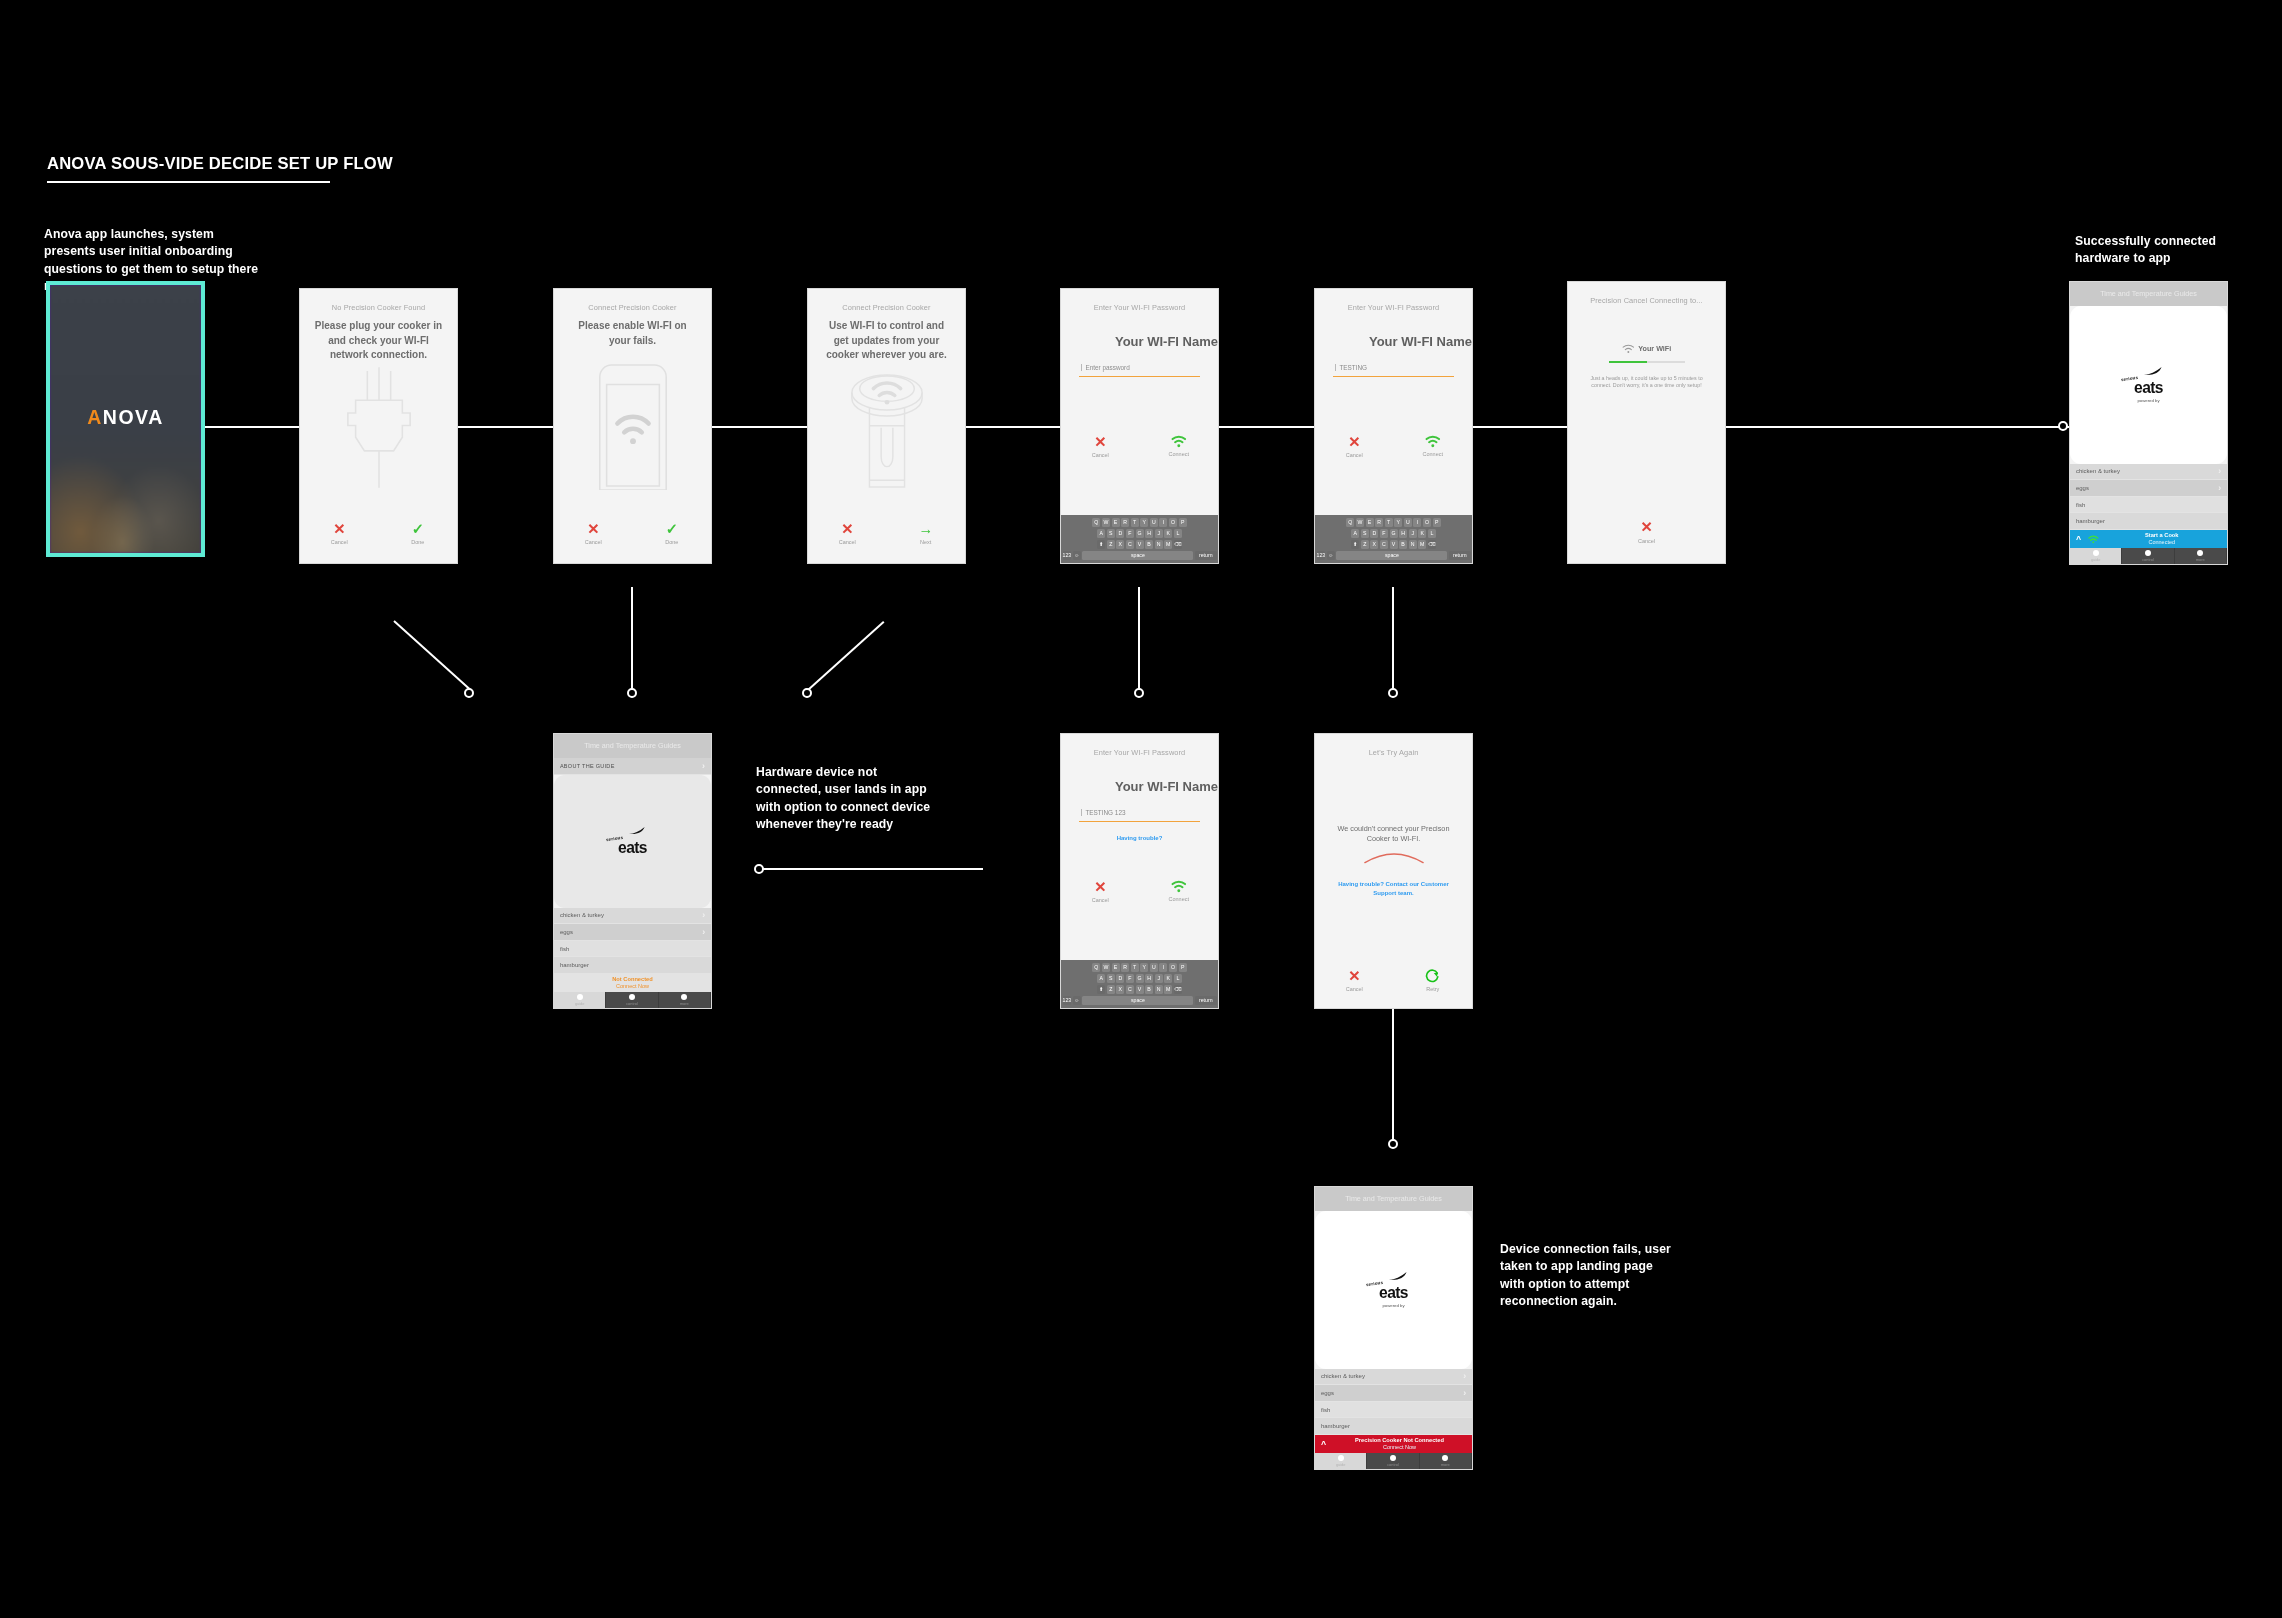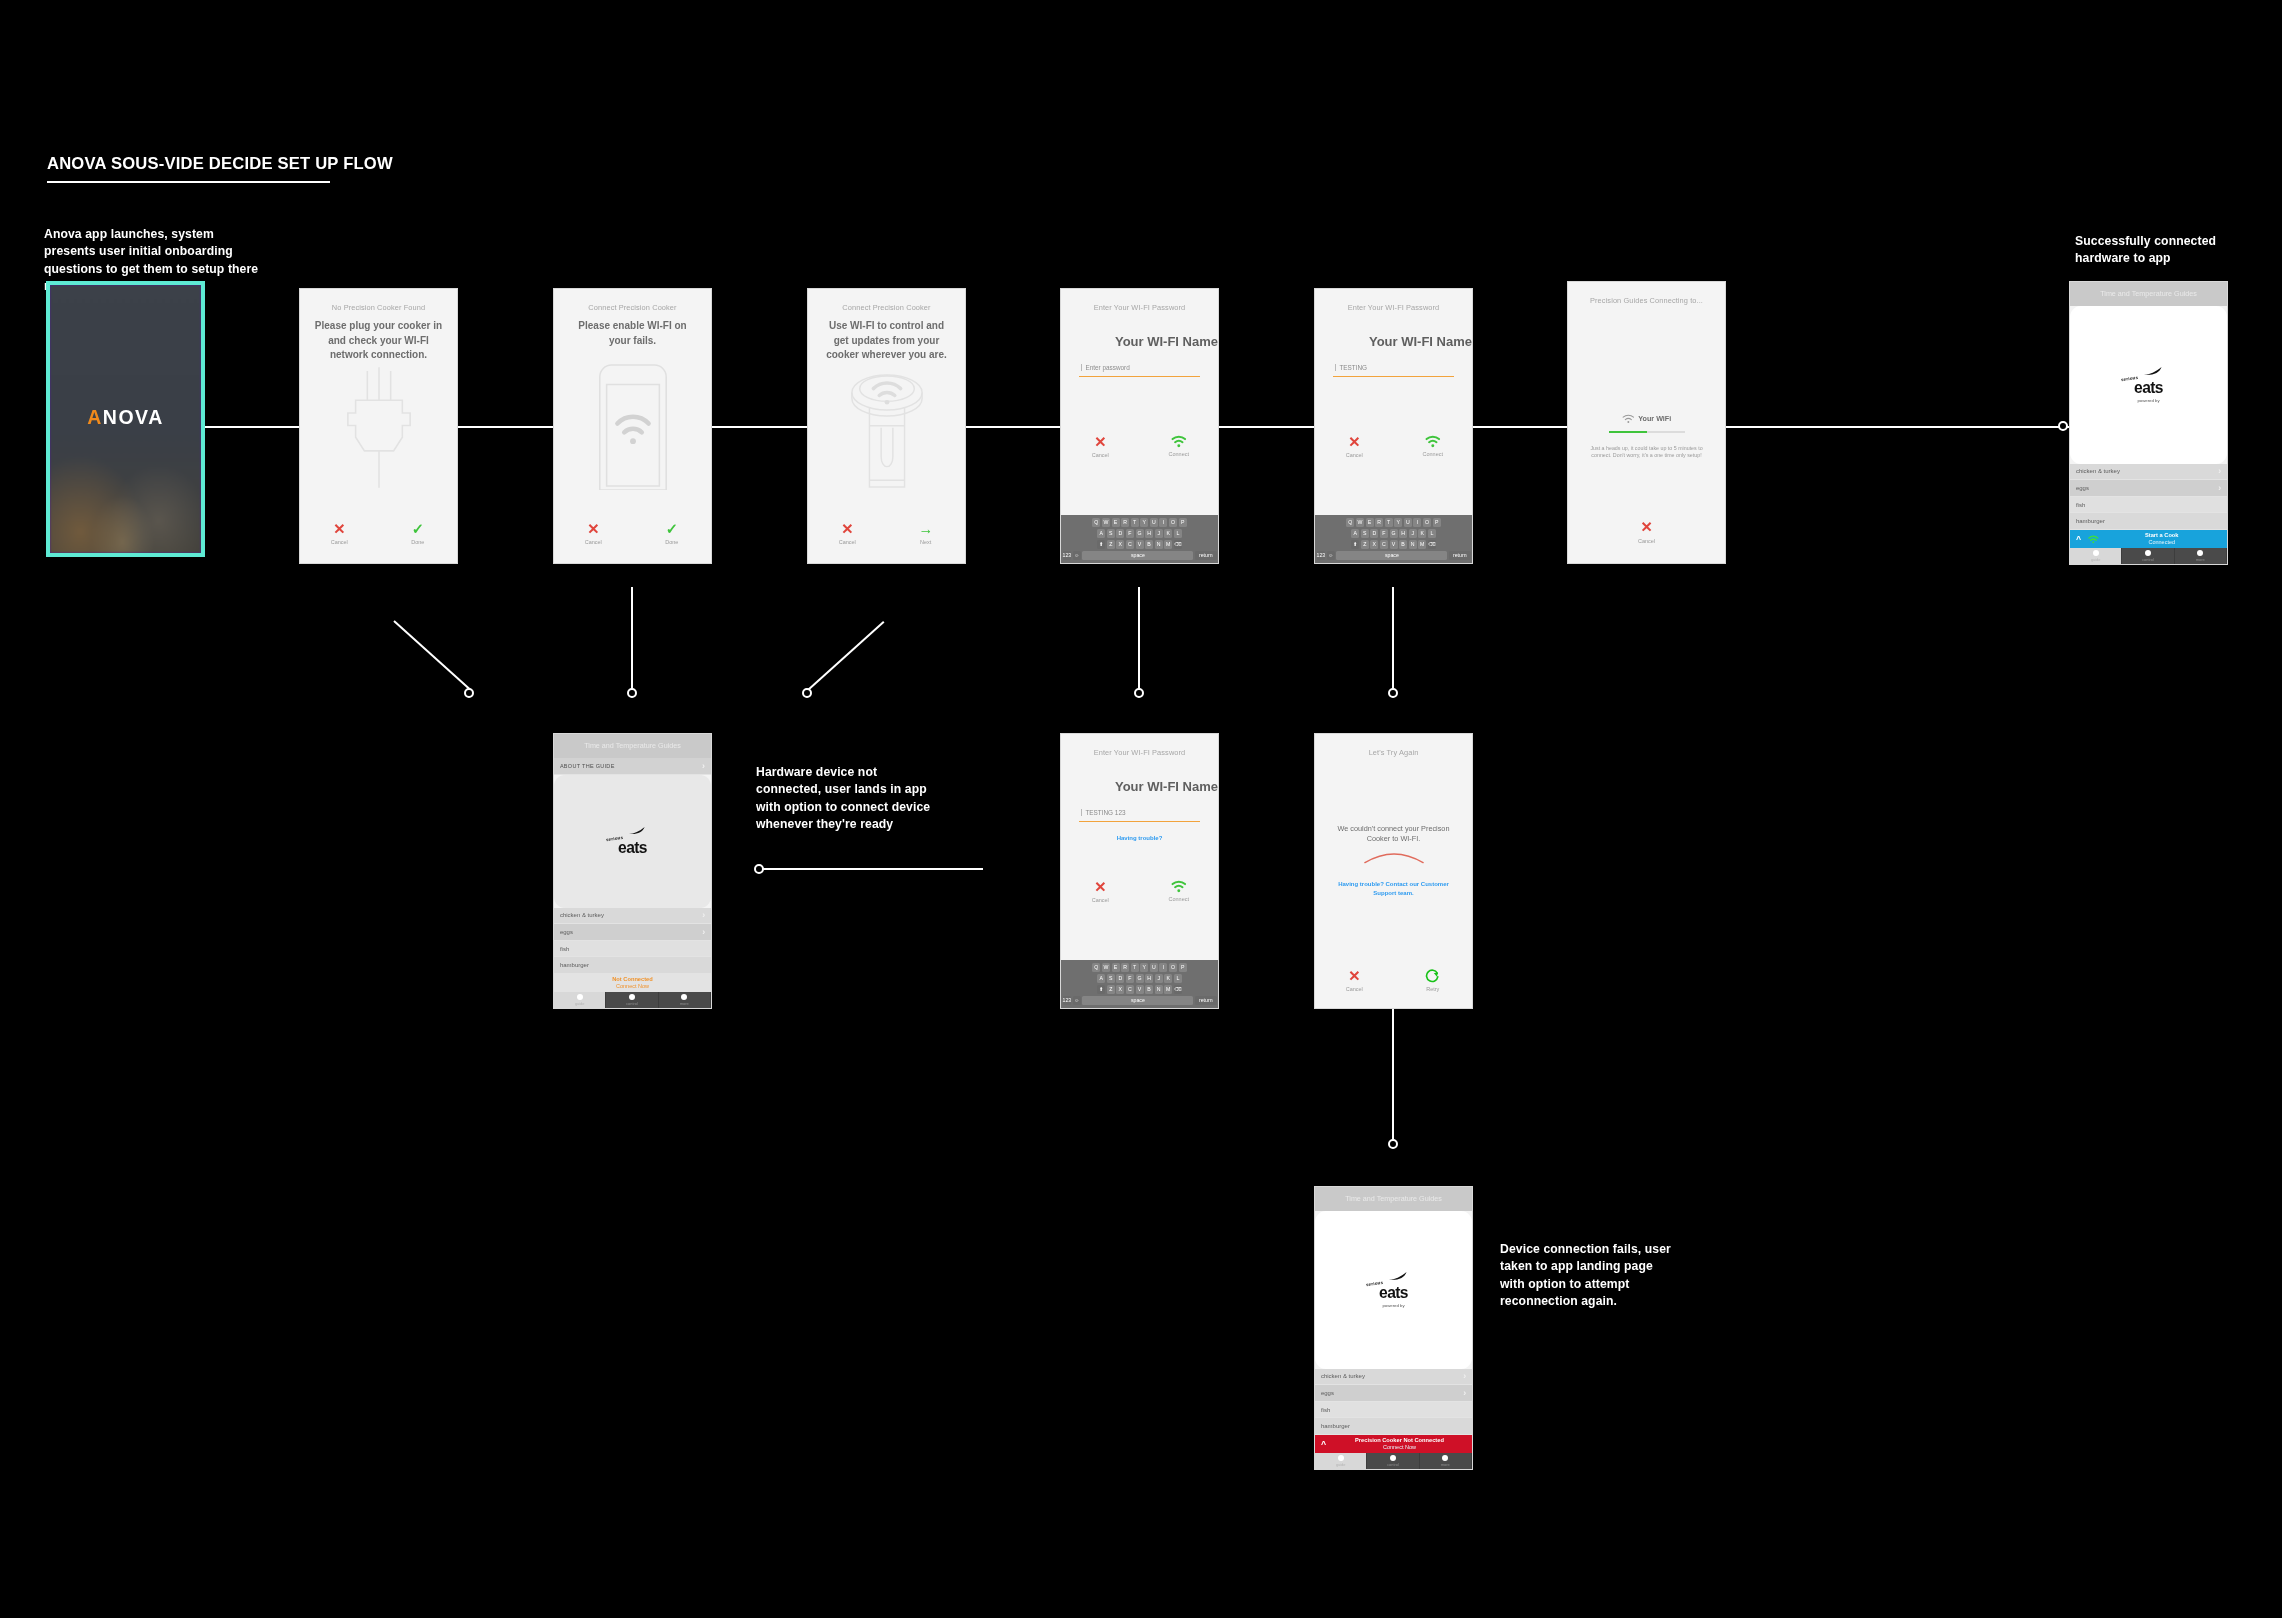--- a/index.html
+++ b/index.html
@@ -458,22 +458,22 @@
           <div class="key dark">☺</div>
           <div class="key space">space</div>
           <div class="key dark" style="flex:0 0 21.5px;">return</div>
         </div>
       </div>
     </div>
   </div>
 
   <div class="phone plain" style="left:1567px; top:281px; width:159px; height:283px;">
     <div class="screen">
-      <div class="scr-title">Precision Guides Connecting to...</div>
-      <div class="wifi-line" style="margin-top:108px;">
+      <div class="scr-title">Precision Cancel Connecting to...</div>
+      <div class="wifi-line" style="margin-top:38px;">
         <svg width="12.7" height="9.8" viewBox="0 0 13 10">
           <g fill="none" stroke="#9a9a9a" stroke-width="1.1" stroke-linecap="round">
             <path d="M1.2 3.2 a8 8 0 0 1 10.6 0"></path>
             <path d="M3.4 5.8 a4.8 4.8 0 0 1 6.2 0"></path>
           </g>
           <circle cx="6.5" cy="8.2" r="1" fill="#9a9a9a"></circle>
         </svg>
         <span>Your WiFi</span>
       </div>
       <div class="prog-track">

